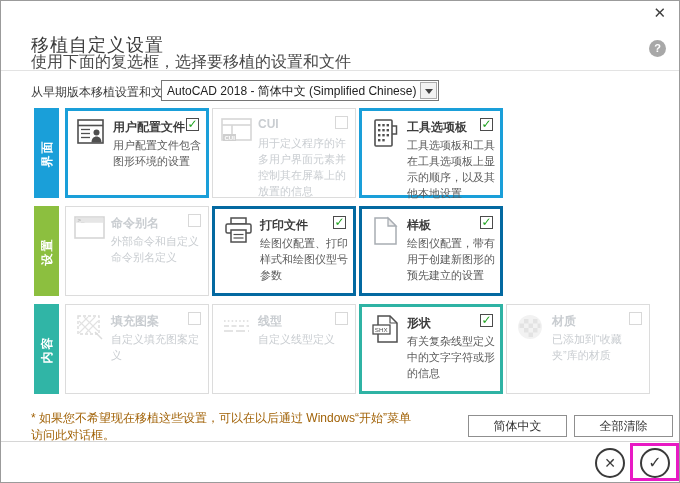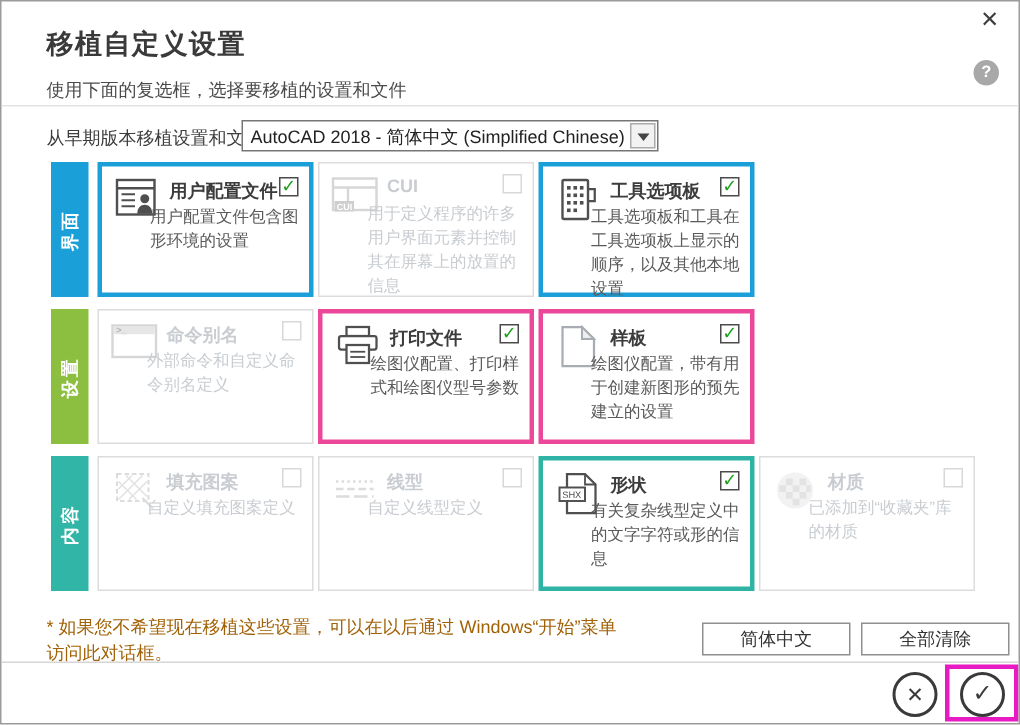--- a/index.html
+++ b/index.html
@@ -1,22 +1,22 @@
 <!DOCTYPE html>
 <html><head>
 <meta charset="utf-8">
 <style>
   * { box-sizing: border-box; margin: 0; padding: 0; }
   html,body { width:680px; height:483px; }
   body { font-family: "Liberation Sans","DejaVu Sans",sans-serif; background:#fff; position:relative; }
   .dialog { position:absolute; left:0; top:0; width:680px; height:483px; background:#fff; border:1px solid #9b9b9b; overflow:hidden; }
 
   
-  .title { position:absolute; left:30px; top:16px; font-size:18px; font-weight:bold; color:#3a3a3a; letter-spacing:1px; }
-  .subtitle { position:absolute; left:30px; top:51px; font-size:12px; color:#4a4a4a; }
+  .title { position:absolute; left:30px; top:32px; font-size:18px; font-weight:normal; color:#3a3a3a; letter-spacing:1px; }
+  .subtitle { position:absolute; left:30px; top:51px; font-size:16px; color:#4a4a4a; }
   .close-x { position:absolute; right:9px; top:1px; font-size:15px; color:#3f3f3f; cursor:pointer; padding:2px 4px; }
   .help-btn { position:absolute; left:648px; top:39px; width:17px; height:17px; border-radius:50%; background:#a8a8a8; color:#fff; font-size:11px; font-weight:bold; text-align:center; line-height:17px; cursor:pointer; }
   .hr1 { position:absolute; left:0; top:69px; width:680px; height:1px; background:#e3e3e3; }
 
   
   .src-label { position:absolute; left:30px; top:83px; font-size:12px; color:#3c3c3c; }
   .src-select { position:absolute; left:160px; top:79px; width:278px; height:21px; background:#fff; border:1px solid #767676; }
   .src-value { position:absolute; left:5px; top:2px; right:19px; font-size:12px; color:#222; white-space:nowrap; overflow:hidden; }
   .src-arrow { position:absolute; right:1px; top:1px; width:17px; height:17px; background:#f2f2f2; border:1px solid #ababab; }
   .src-arrow::after { content:""; position:absolute; left:4px; top:6px; border-left:4px solid transparent; border-right:4px solid transparent; border-top:5px solid #444; }
@@ -24,27 +24,27 @@
   
   .rowlab { position:absolute; left:33px; width:25px; height:90px; display:flex; align-items:center; justify-content:center; }
   .rowlab span { transform:rotate(-90deg); white-space:nowrap; color:#fff; font-size:12px; font-weight:bold; letter-spacing:2px; }
   .rl-0 { top:107px; background:#1a9fd9; }
   .rl-1 { top:205px; background:#8cbf3f; }
   .rl-2 { top:303px; background:#30b5a6; }
 
   
   .card { position:absolute; width:144px; height:90px; background:#fff; border:1px solid #dcdcdc; cursor:pointer; }
   .card.sel-blue  { border:3px solid #1a9fd9; }
-  .card.sel-green { border:3px solid #ec4899; }
+  .card.sel-green { border:3px solid #0369a1; }
   .card.sel-teal  { border:3px solid #2fb3a4; }
   .r0 { top:107px; } .r1 { top:205px; } .r2 { top:303px; }
   .c0 { left:64px; } .c1 { left:211px; } .c2 { left:358px;padding-left:47px; } .c3 { left:505px; }
   .c-icon { position:absolute; left:7px; top:7px; width:34px; height:30px; }
   .c-title { position:absolute; left:45px; top:8px; font-size:12px; font-weight:bold; color:#3c3c3c; white-space:nowrap; }
-  .c-desc { position:absolute; left:32px; top:26px; right:4px; font-size:11px; line-height:16px; color:#5a5a5a; }
+  .c-desc { position:absolute; left:45px; top:26px; right:4px; font-size:11px; line-height:16px; color:#5a5a5a; }
   .c-check { position:absolute; right:7px; top:7px; width:13px; height:13px; background:#fff; border:1px solid #4b4b4b; font-size:12px; line-height:11px; text-align:center; color:#1ca11c; font-weight:bold; }
   .card.dis .c-title, .card.dis .c-desc { color:#c9cdd1; }
   .card.dis .c-check { border-color:#d8d8d8; }
 
   
   .footnote { position:absolute; left:30px; top:409px; width:385px; font-size:12px; line-height:17px; color:#a16207; }
   .btn { position:absolute; top:414px; width:99px; height:22px; background:#fff; border:1px solid #8f8f8f; font-size:12px; color:#333; text-align:center; line-height:20px; cursor:pointer; }
   .btn-select { left:467px; } .btn-clear { left:573px; }
   .hr2 { position:absolute; left:0; top:440px; width:680px; height:1px; background:#d6d6d6; }
 

